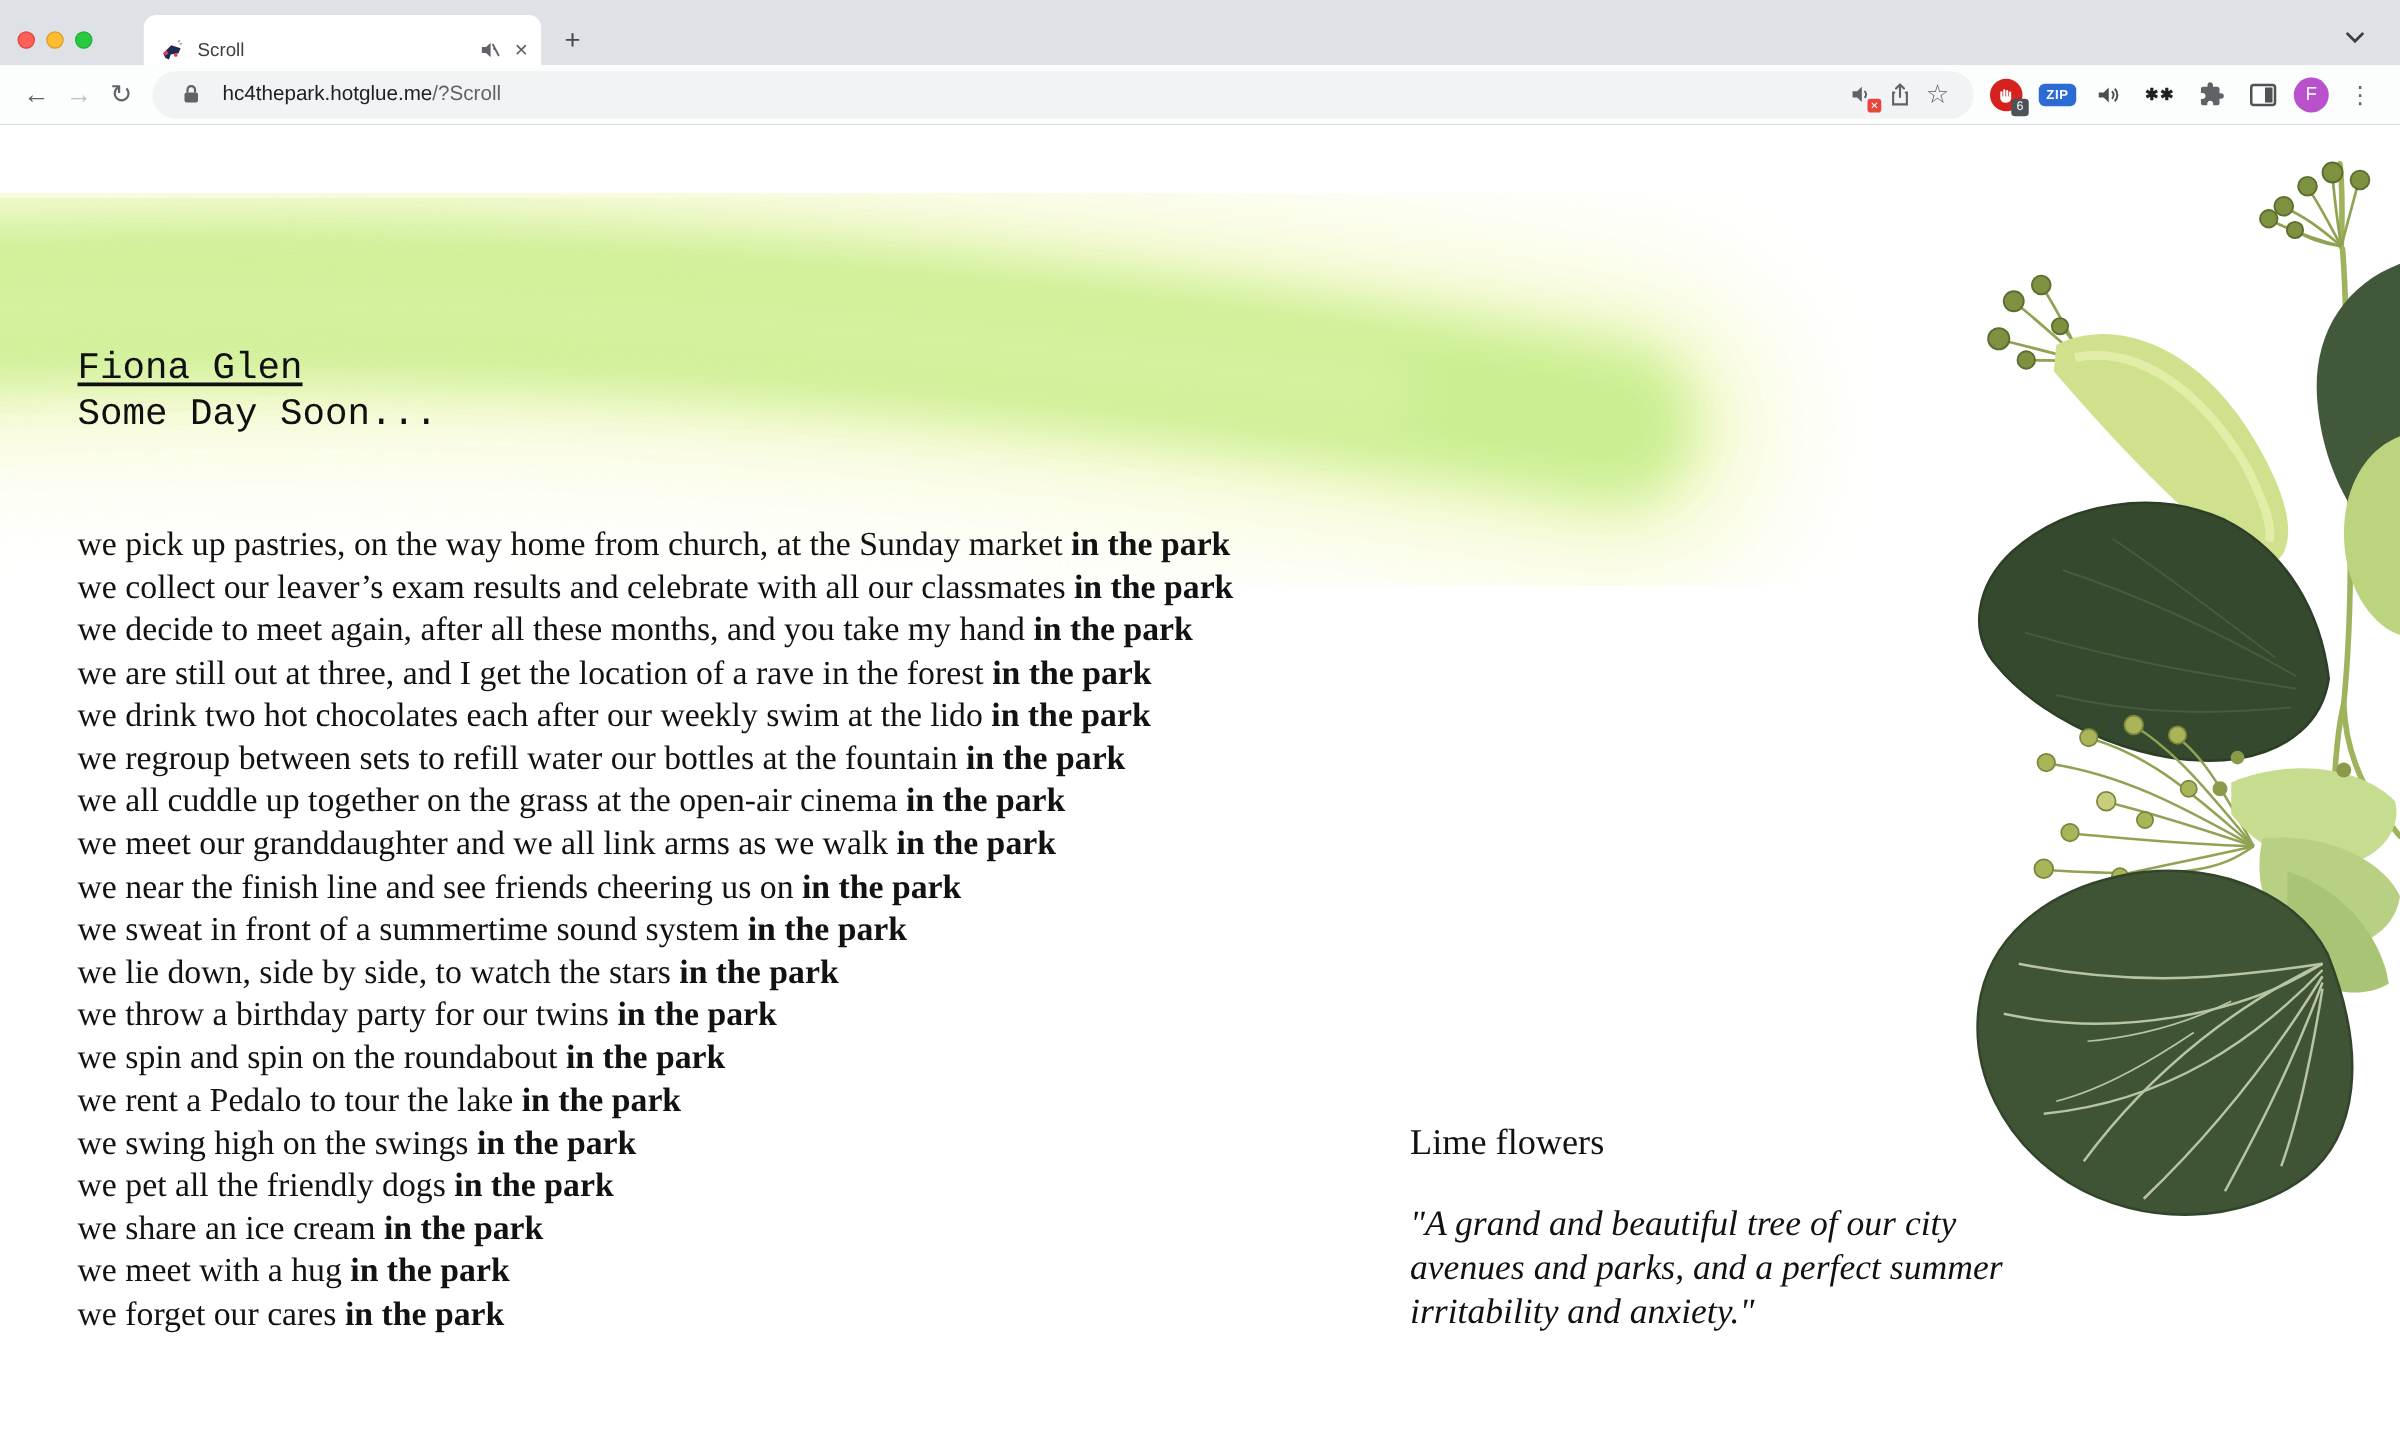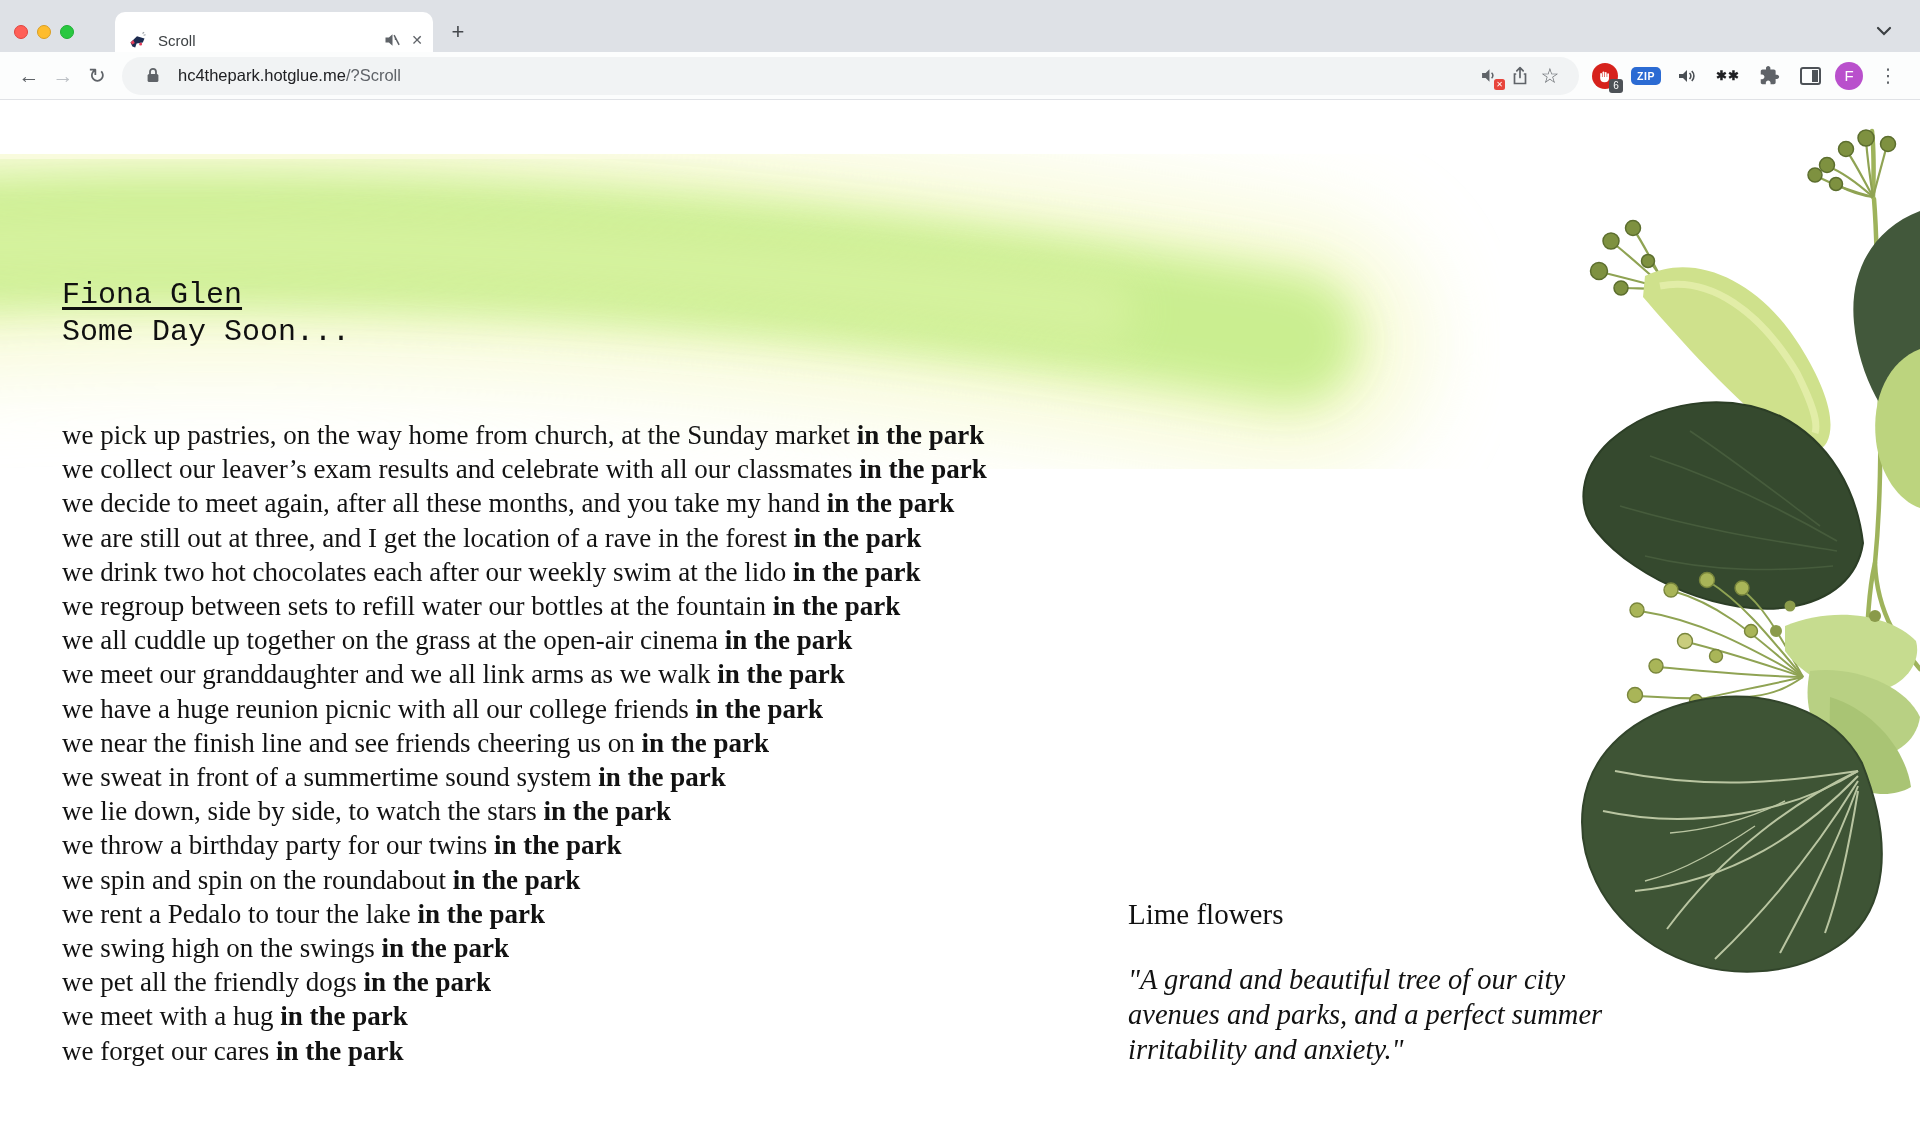--- a/index.html
+++ b/index.html
@@ -302,29 +302,29 @@
 
     <div class="poem">
         <div class="poem-line"><span>we pick up pastries, on the way home from church, at the Sunday market </span><b>in the park</b></div>
         <div class="poem-line"><span>we collect our leaver’s exam results and celebrate with all our classmates </span><b>in the park</b></div>
         <div class="poem-line"><span>we decide to meet again, after all these months, and you take my hand </span><b>in the park</b></div>
         <div class="poem-line"><span>we are still out at three, and I get the location of a rave in the forest </span><b>in the park</b></div>
         <div class="poem-line"><span>we drink two hot chocolates each after our weekly swim at the lido </span><b>in the park</b></div>
         <div class="poem-line"><span>we regroup between sets to refill water our bottles at the fountain </span><b>in the park</b></div>
         <div class="poem-line"><span>we all cuddle up together on the grass at the open-air cinema </span><b>in the park</b></div>
         <div class="poem-line"><span>we meet our granddaughter and we all link arms as we walk </span><b>in the park</b></div>
-        <div class="poem-line"><span>we have a huge reunion picnic with all our college friends </span><b>in the park</b></div>
         <div class="poem-line"><span>we near the finish line and see friends cheering us on </span><b>in the park</b></div>
         <div class="poem-line"><span>we sweat in front of a summertime sound system </span><b>in the park</b></div>
         <div class="poem-line"><span>we lie down, side by side, to watch the stars </span><b>in the park</b></div>
         <div class="poem-line"><span>we throw a birthday party for our twins </span><b>in the park</b></div>
         <div class="poem-line"><span>we spin and spin on the roundabout </span><b>in the park</b></div>
         <div class="poem-line"><span>we rent a Pedalo to tour the lake </span><b>in the park</b></div>
         <div class="poem-line"><span>we swing high on the swings </span><b>in the park</b></div>
         <div class="poem-line"><span>we pet all the friendly dogs </span><b>in the park</b></div>
+        <div class="poem-line"><span>we share an ice cream </span><b>in the park</b></div>
         <div class="poem-line"><span>we meet with a hug </span><b>in the park</b></div>
         <div class="poem-line"><span>we forget our cares </span><b>in the park</b></div>
       </div>
 
     <div class="caption-head">Lime flowers</div>
     <div class="caption-quote">
         <div>"A grand and beautiful tree of our city</div>
         <div>avenues and parks, and a perfect summer</div>
         <div>irritability and anxiety."</div>
       </div>

